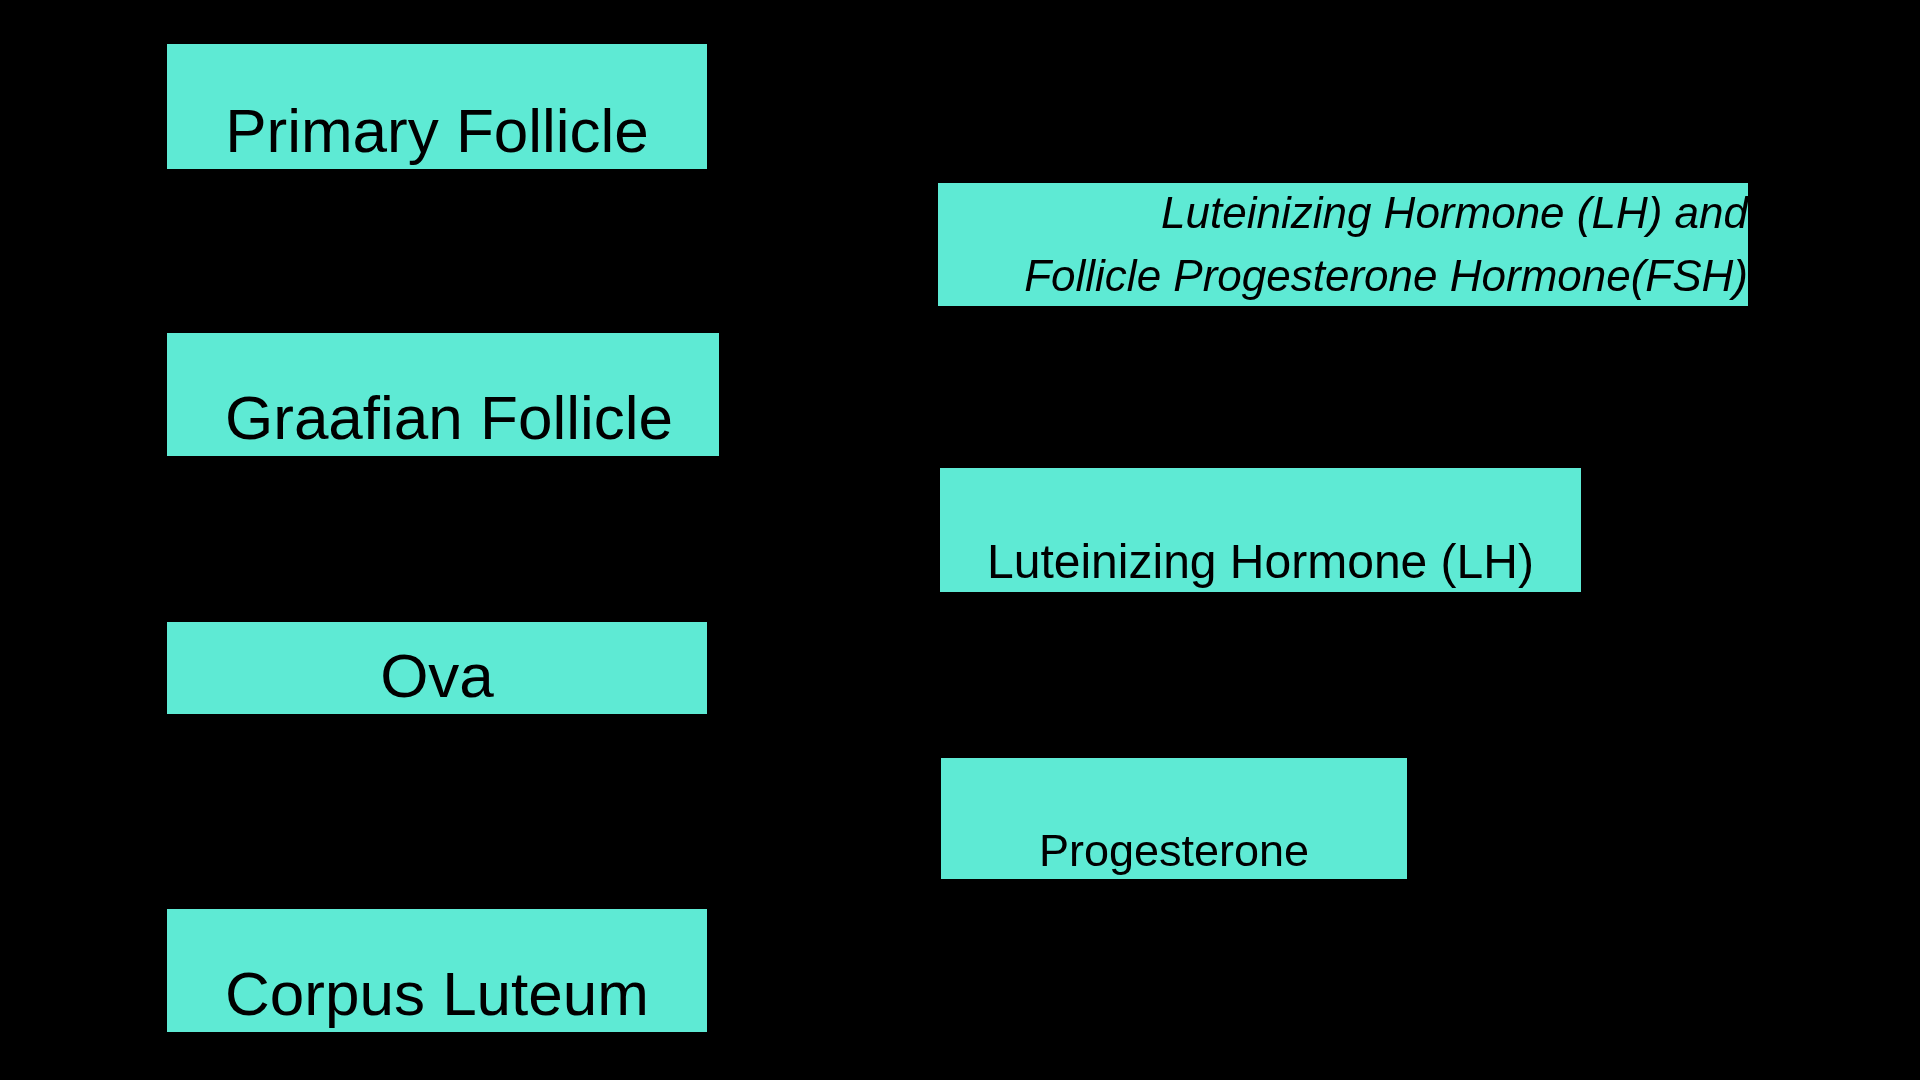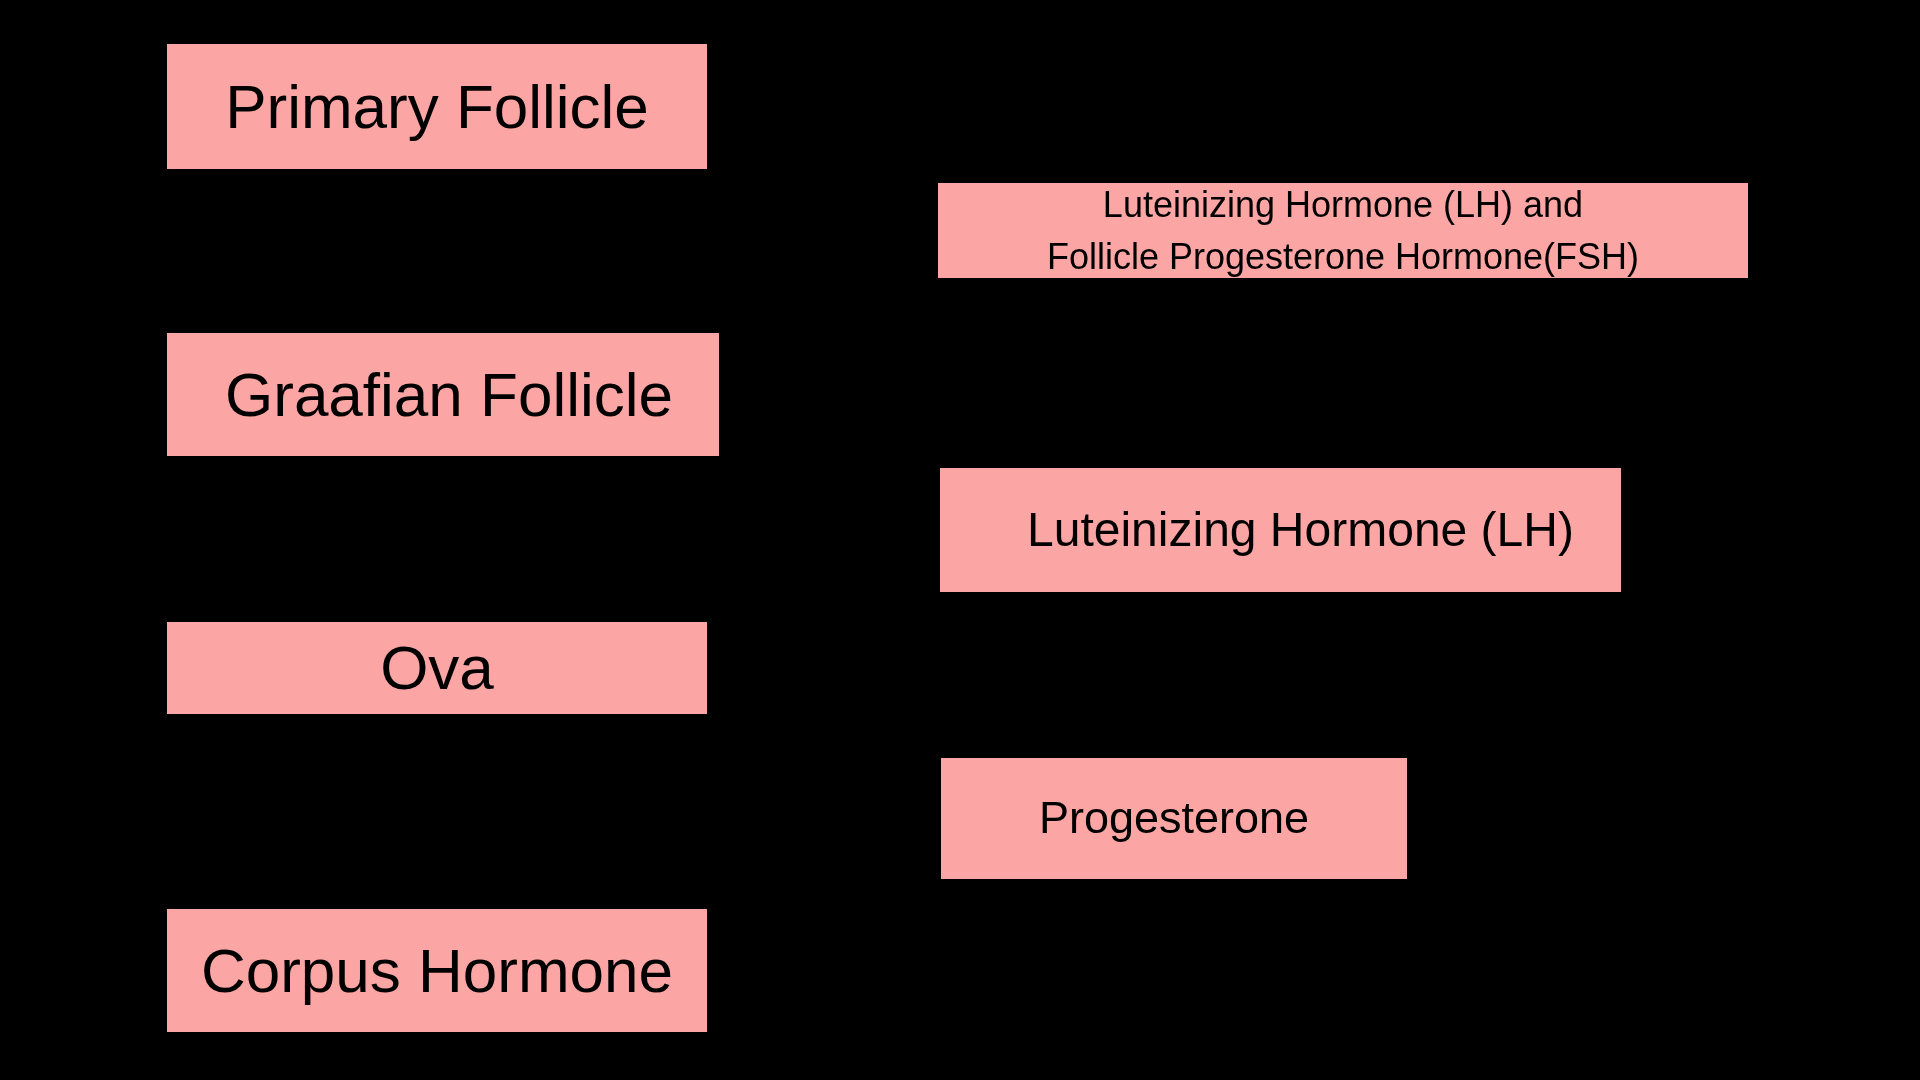--- a/index.html
+++ b/index.html
@@ -10,38 +10,38 @@
   .canvas {
     position: relative;
     width: 1920px;
     height: 1080px;
     background: #000000;
     overflow: hidden;
     font-family: "Liberation Sans", sans-serif;
   }
   .node {
     position: absolute;
-    background: #fca5a5;
+    background: #5eead4;
     color: #000000;
     display: flex;
-    align-items: center;
+    align-items: flex-end;
     justify-content: center;
     text-align: center;
     line-height: 1.25;
   }
   
   .node-left { left: 167px; width: 540px; font-size: 62px; }
   .b1 { top: 44px;  height: 125px; }
   .b2 { top: 333px; height: 123px; padding-left: 12px; }
   .b3 { top: 622px; height: 92px; }
   .b4 { top: 909px; height: 123px; }
   
-  .b5 { left: 938px; top: 183px; width: 810px; height: 95px;
-        font-size: 36px; flex-direction: column; line-height: 1.42; }
-  .b6 { left: 940px; top: 468px; width: 641px; height: 124px; font-size: 48px; padding-left: 40px; }
+  .b5 { left: 938px; top: 183px; width: 810px; height: 123px;
+        font-size: 44px; flex-direction: column; line-height: 1.42; font-style: italic; }
+  .b6 { left: 940px; top: 468px; width: 641px; height: 124px; font-size: 48px; }
   .b7 { left: 941px; top: 758px; width: 466px; height: 121px; font-size: 45px; }
   .node span { display: block; white-space: nowrap; }
 </style>
 </head>
 <body>
 
 <div class="canvas">
 
   <div class="node node-left b1">
     <span>Primary Follicle</span>
@@ -49,21 +49,21 @@
 
   <div class="node node-left b2">
     <span>Graafian Follicle</span>
   </div>
 
   <div class="node node-left b3">
     <span>Ova</span>
   </div>
 
   <div class="node node-left b4">
-    <span>Corpus Hormone</span>
+    <span>Corpus Luteum</span>
   </div>
 
   <div class="node b5">
     <span>Luteinizing Hormone (LH) and</span>
     <span>Follicle Progesterone Hormone(FSH)</span>
   </div>
 
   <div class="node b6">
     <span>Luteinizing Hormone (LH)</span>
   </div>

